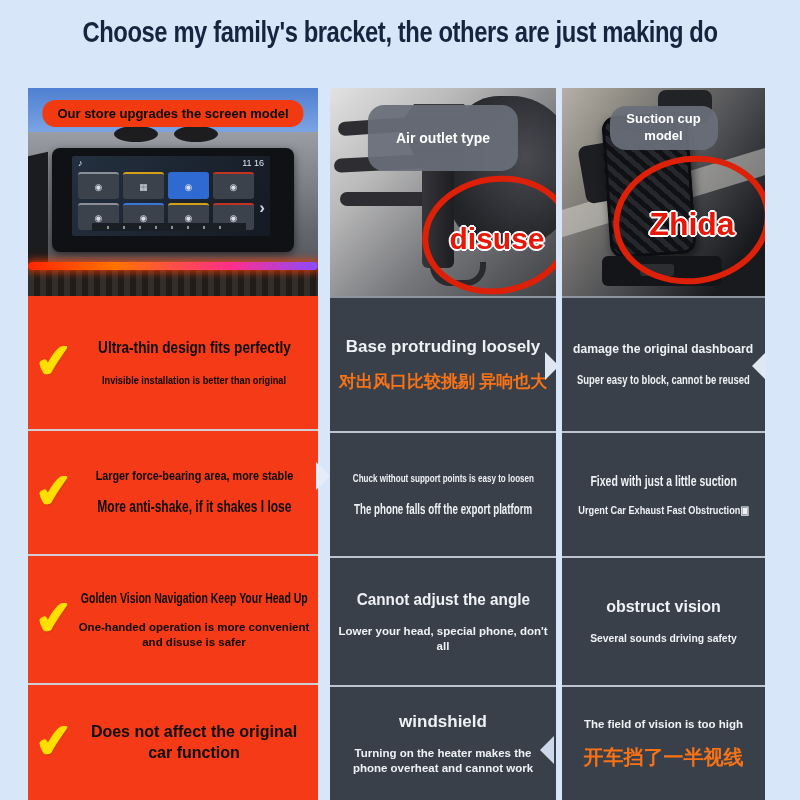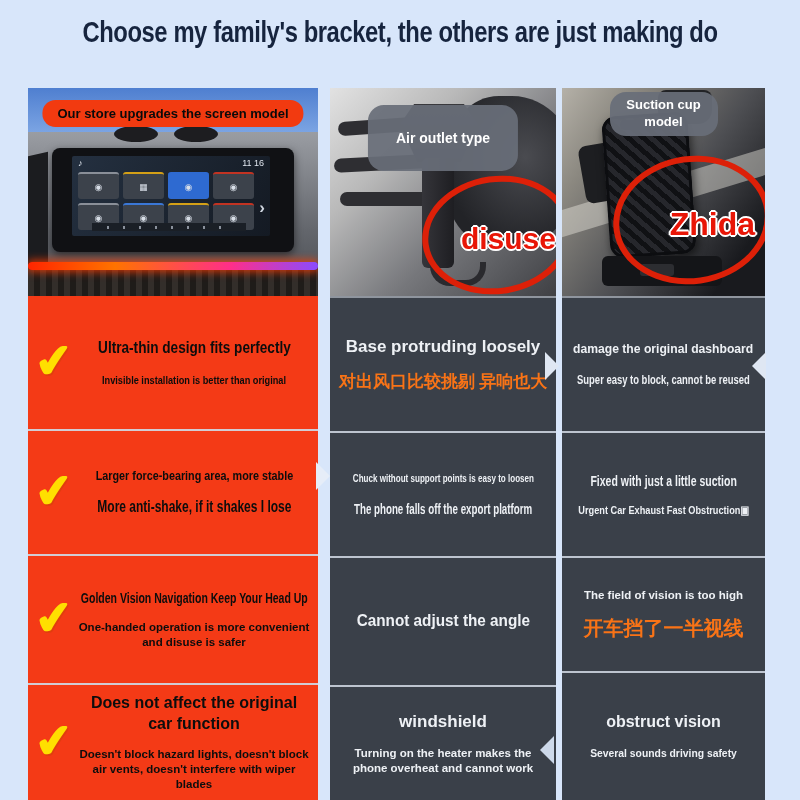--- a/index.html
+++ b/index.html
@@ -36,28 +36,28 @@
   .check{position:absolute;left:2px;top:50%;width:48px;text-align:center;
          transform:translateY(-55%) rotate(-6deg);font-size:46px;line-height:1;
          color:#ffdf00;font-weight:700;text-shadow:1px 2px 0 rgba(190,70,0,.35);}
   
   .pill{position:absolute;left:50%;transform:translateX(-50%);border-radius:16px;
         font-weight:700;z-index:6;text-align:center;}
   .pill-ours{top:12px;background:#f23a10;color:#0a0a0a;font-size:13px;padding:6px 15px;
              white-space:nowrap;border-radius:13px;}
   .pill-vent{top:17px;background:rgba(104,110,120,.93);color:#fff;font-size:14px;
              padding:25px 28px;white-space:nowrap;}
-  .pill-suction{top:4px;background:rgba(104,110,120,.93);color:#fff;font-size:13px;
+  .pill-suction{top:18px;background:rgba(104,110,120,.93);color:#fff;font-size:13px;
              padding:5px 10px;width:88px;line-height:1.3;}
   
   .stamp{position:absolute;z-index:5;}
   .ring{position:absolute;inset:0;border:6px solid #dd2008;border-radius:50%;
         transform:rotate(-8deg);}
-  .stamp-label{position:absolute;left:0;right:16px;top:50%;transform:translateY(-38%);
-        font-weight:700;color:#e81607;text-align:right;
+  .stamp-label{position:absolute;left:0;right:0;top:50%;transform:translateY(-38%);
+        font-weight:700;color:#e81607;text-align:center;
         text-shadow:-2px 0 #fff,2px 0 #fff,0 -2px #fff,0 2px #fff,
                     -1px -1px #fff,1px 1px #fff,-1px 1px #fff,1px -1px #fff;}
   #stamp-disuse{right:-16px;bottom:2px;width:150px;height:118px;}
   #stamp-disuse .stamp-label{font-size:30px;}
   #stamp-zhida{right:-6px;bottom:12px;width:158px;height:128px;}
   #stamp-zhida .stamp-label{font-size:32px;}
   
   .sky{position:absolute;top:0;left:0;right:0;height:44px;
        background:linear-gradient(#4f7fd0,#7ba4e3);}
   .dash{position:absolute;top:44px;left:0;right:0;bottom:0;
@@ -178,21 +178,20 @@
         <div class="ln t16 l2 nw cx75">More anti-shake, if it shakes I lose</div>
       </div>
       <div class="row r3">
         <span class="check">✔</span>
         <div class="ln t14 nw cx75">Golden Vision Navigation Keep Your Head Up</div>
         <div class="ln t12 l2">One-handed operation is more convenient and disuse is safer</div>
       </div>
       <div class="row r4">
         <span class="check">✔</span>
         <div class="ln t16">Does not affect the original car function</div>
-        <div class="ln t12 l2">Doesn't block hazard lights, doesn't block air vents, doesn't interfere with wiper blades</div>
       </div>
     </div>
   </div>
 
   <div class="col dark-col" id="col-vent">
     <div class="photo">
       <div class="vent-bg"></div>
       <div class="slat slat1"></div>
       <div class="slat slat2"></div>
       <div class="slat slat3"></div>
@@ -210,20 +209,21 @@
       <div class="row r1">
         <div class="ln t17 nw">Base protruding loosely</div>
         <div class="ln t17 l2 red-cn nw">对出风口比较挑剔 异响也大</div>
       </div>
       <div class="row r2">
         <div class="ln t12 nw cx70">Chuck without support points is easy to loosen</div>
         <div class="ln t15 l2 nw cx65">The phone falls off the export platform</div>
       </div>
       <div class="row r3">
         <div class="ln t17 nw cx90">Cannot adjust the angle</div>
+        <div class="ln t12 l2">Lower your head, special phone, don't all</div>
       </div>
       <div class="row r4">
         <div class="ln t17 nw">windshield</div>
         <div class="ln t12 l2">Turning on the heater makes the phone overheat and cannot work</div>
       </div>
     </div>
   </div>
 
   <div class="col dark-col" id="col-suction">
     <div class="photo">
@@ -243,27 +243,27 @@
     </div>
     <div class="rows">
       <div class="row r1">
         <div class="ln t13 nw cx90">damage the original dashboard</div>
         <div class="ln t13 l2 nw cx70">Super easy to block, cannot be reused</div>
       </div>
       <div class="row r2">
         <div class="ln t15 nw cx70">Fixed with just a little suction</div>
         <div class="ln t12 l2 nw cx80">Urgent Car Exhaust Fast Obstruction▣</div>
       </div>
+      <div class="row r3">
+        <div class="ln t16 nw">obstruct vision</div>
+        <div class="ln t12 l2 nw cx90">Several sounds driving safety</div>
+      </div>
       <div class="row r4">
         <div class="ln t12">The field of vision is too high</div>
         <div class="ln t20 l2 red-cn nw">开车挡了一半视线</div>
-      </div>
-      <div class="row r3">
-        <div class="ln t16 nw">obstruct vision</div>
-        <div class="ln t12 l2 nw cx90">Several sounds driving safety</div>
       </div>
     </div>
   </div>
 
   <div class="tri" id="tri1"></div>
   <div class="tri" id="tri2"></div>
   <div class="tri" id="tri3"></div>
   <div class="tri" id="tri4"></div>
 
 </div>

